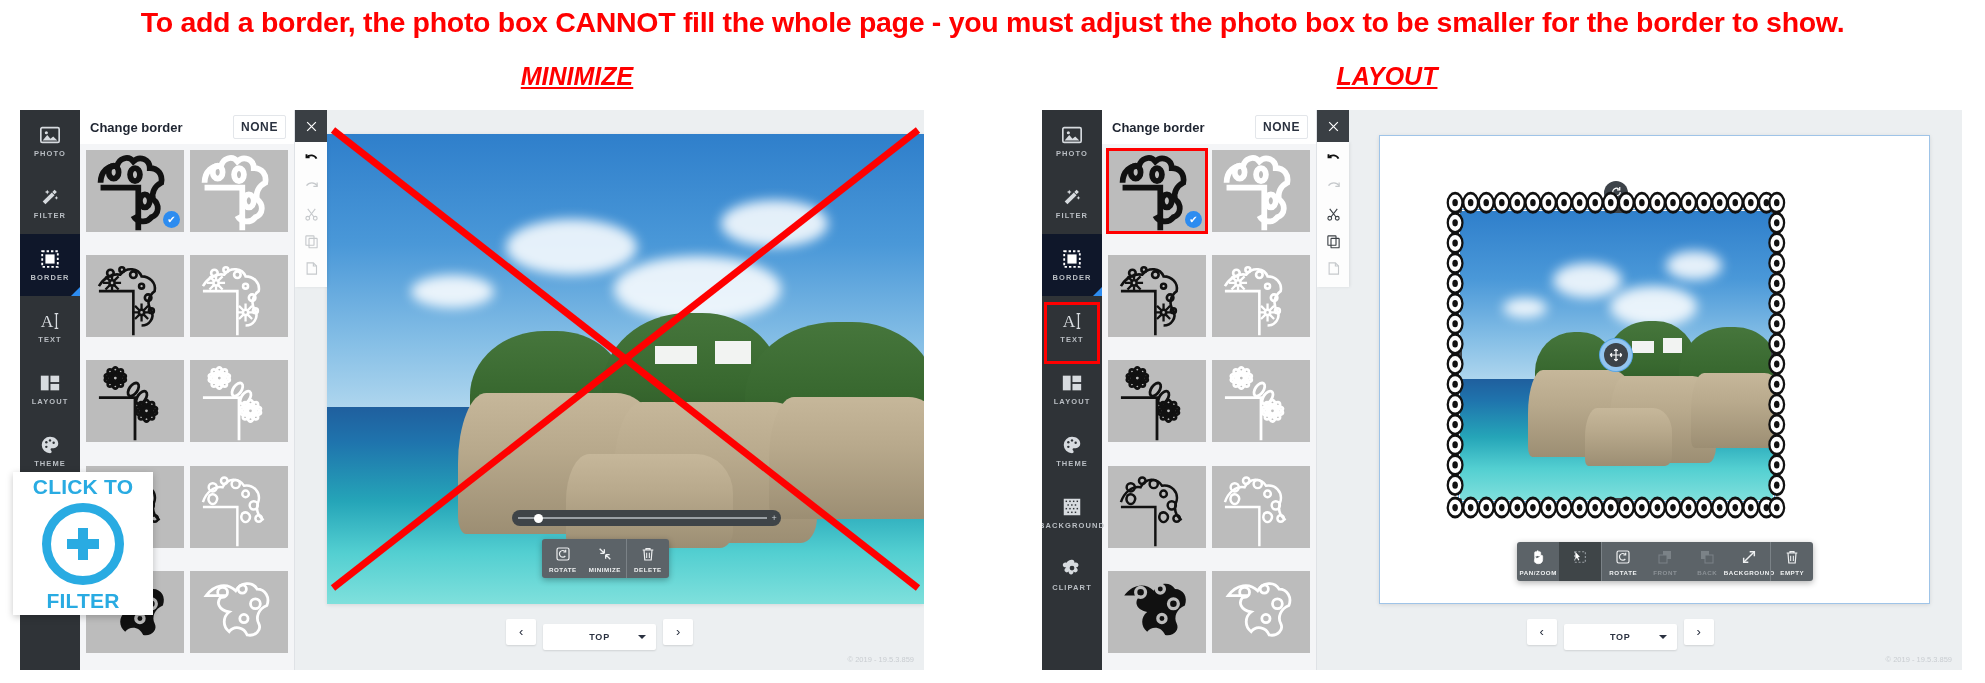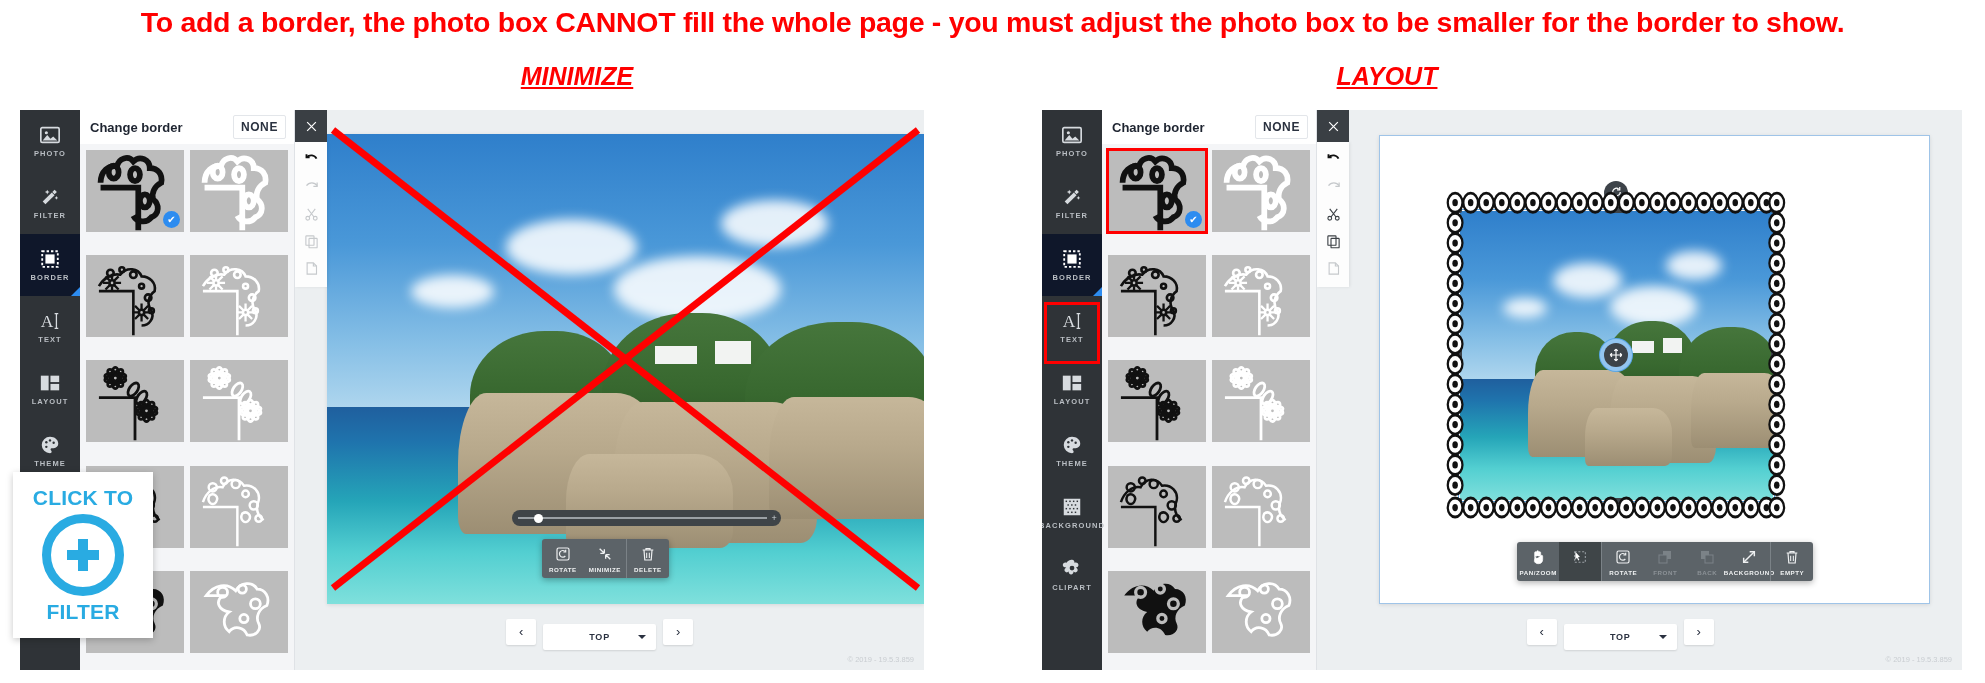--- a/index.html
+++ b/index.html
@@ -239,21 +239,21 @@
     position:absolute; bottom: 6px; right: 10px;
     font-size: 7.5px; color:#c9cdd1;
   }
 
   
   .redx { position:absolute; pointer-events:none; z-index:60; }
   .redx svg { width:100%; height:100%; display:block; }
 
   
   .enlarge {
-    position:absolute; left:13px; top:472px; width:140px; height:166px;
+    position:absolute; left:13px; top:472px; width:140px; height:143px;
     background:#ffffff; z-index:70;
     box-shadow: 0 2px 7px rgba(0,0,0,.22);
     display:flex; flex-direction:column; align-items:center; justify-content:center;
     gap:4px;
   }
   .enlarge .etxt {
     color:#29abe2; font-weight:bold; font-size:21px; letter-spacing:.2px;
   }
   .plus-circ {
     width:82px; height:82px; border-radius:50%;

